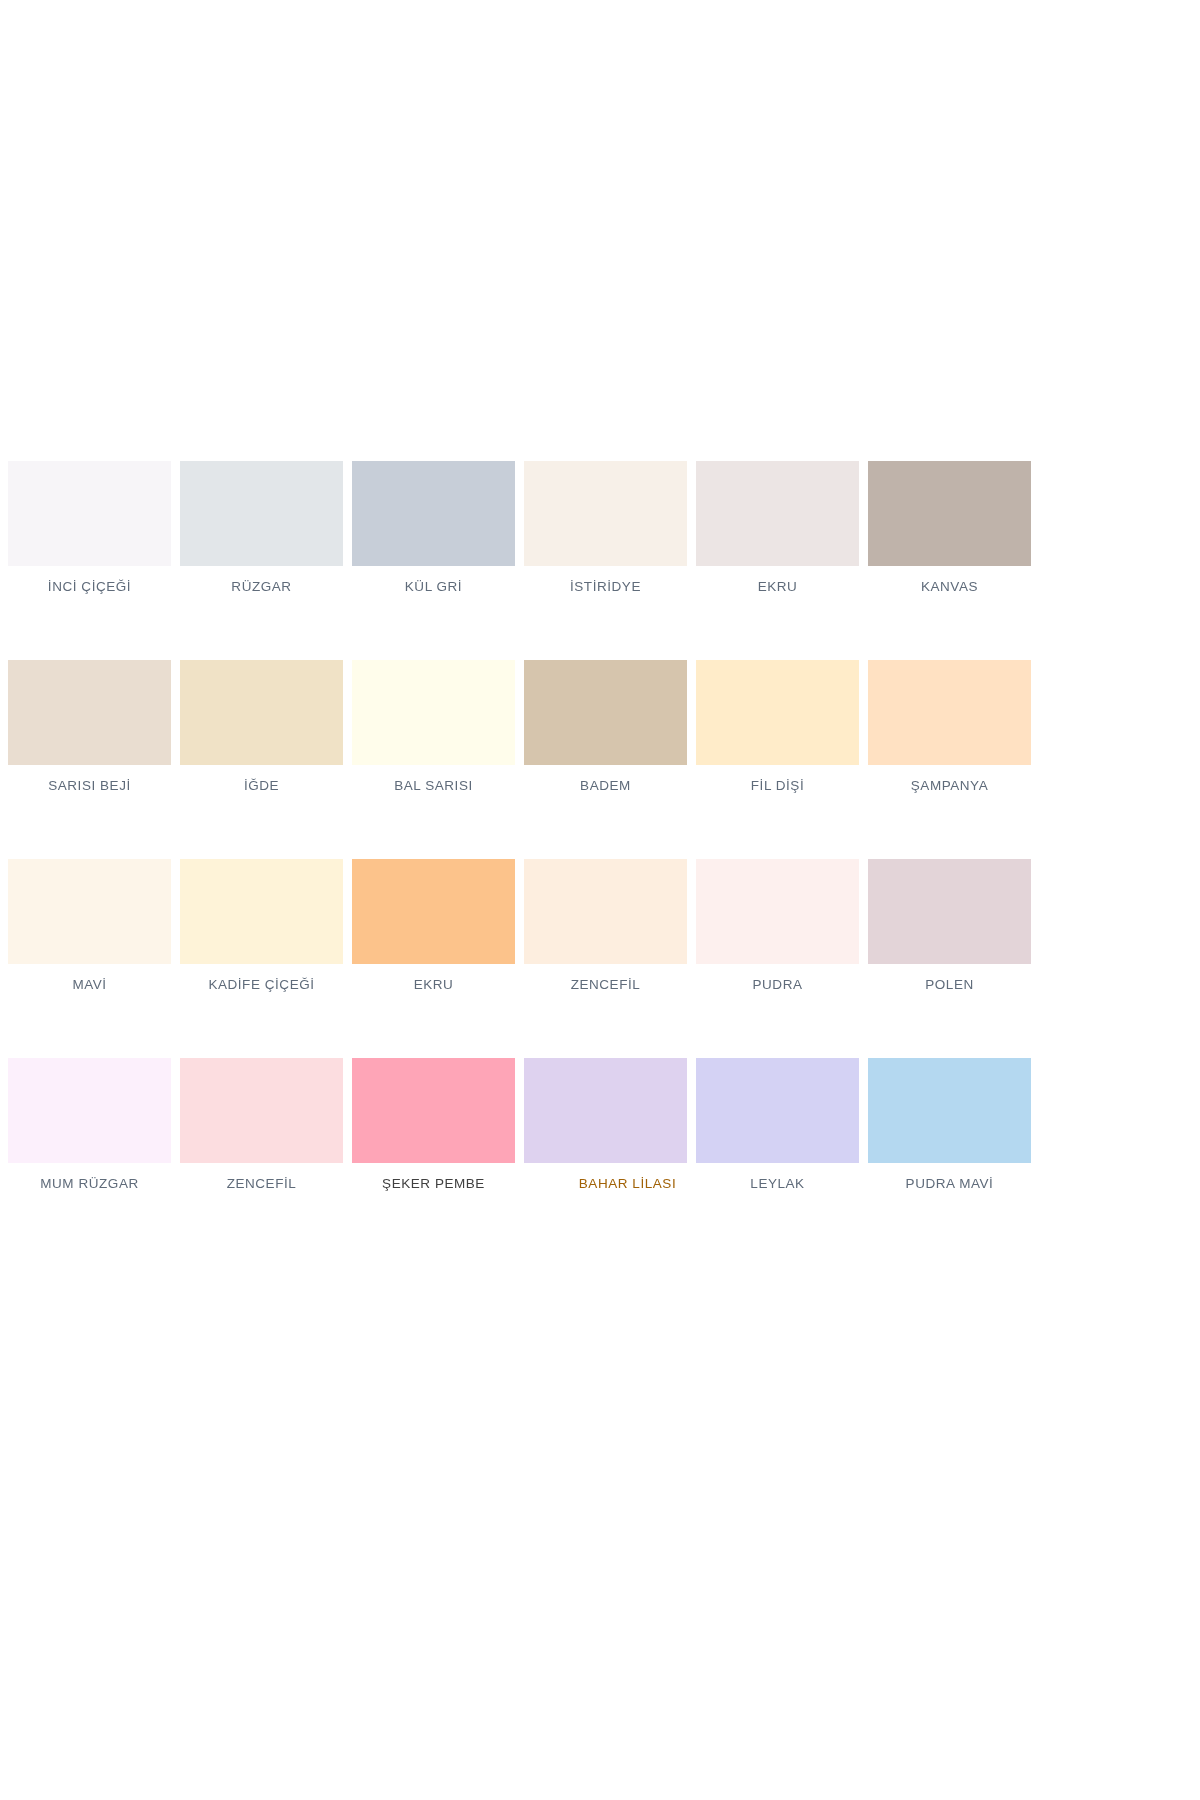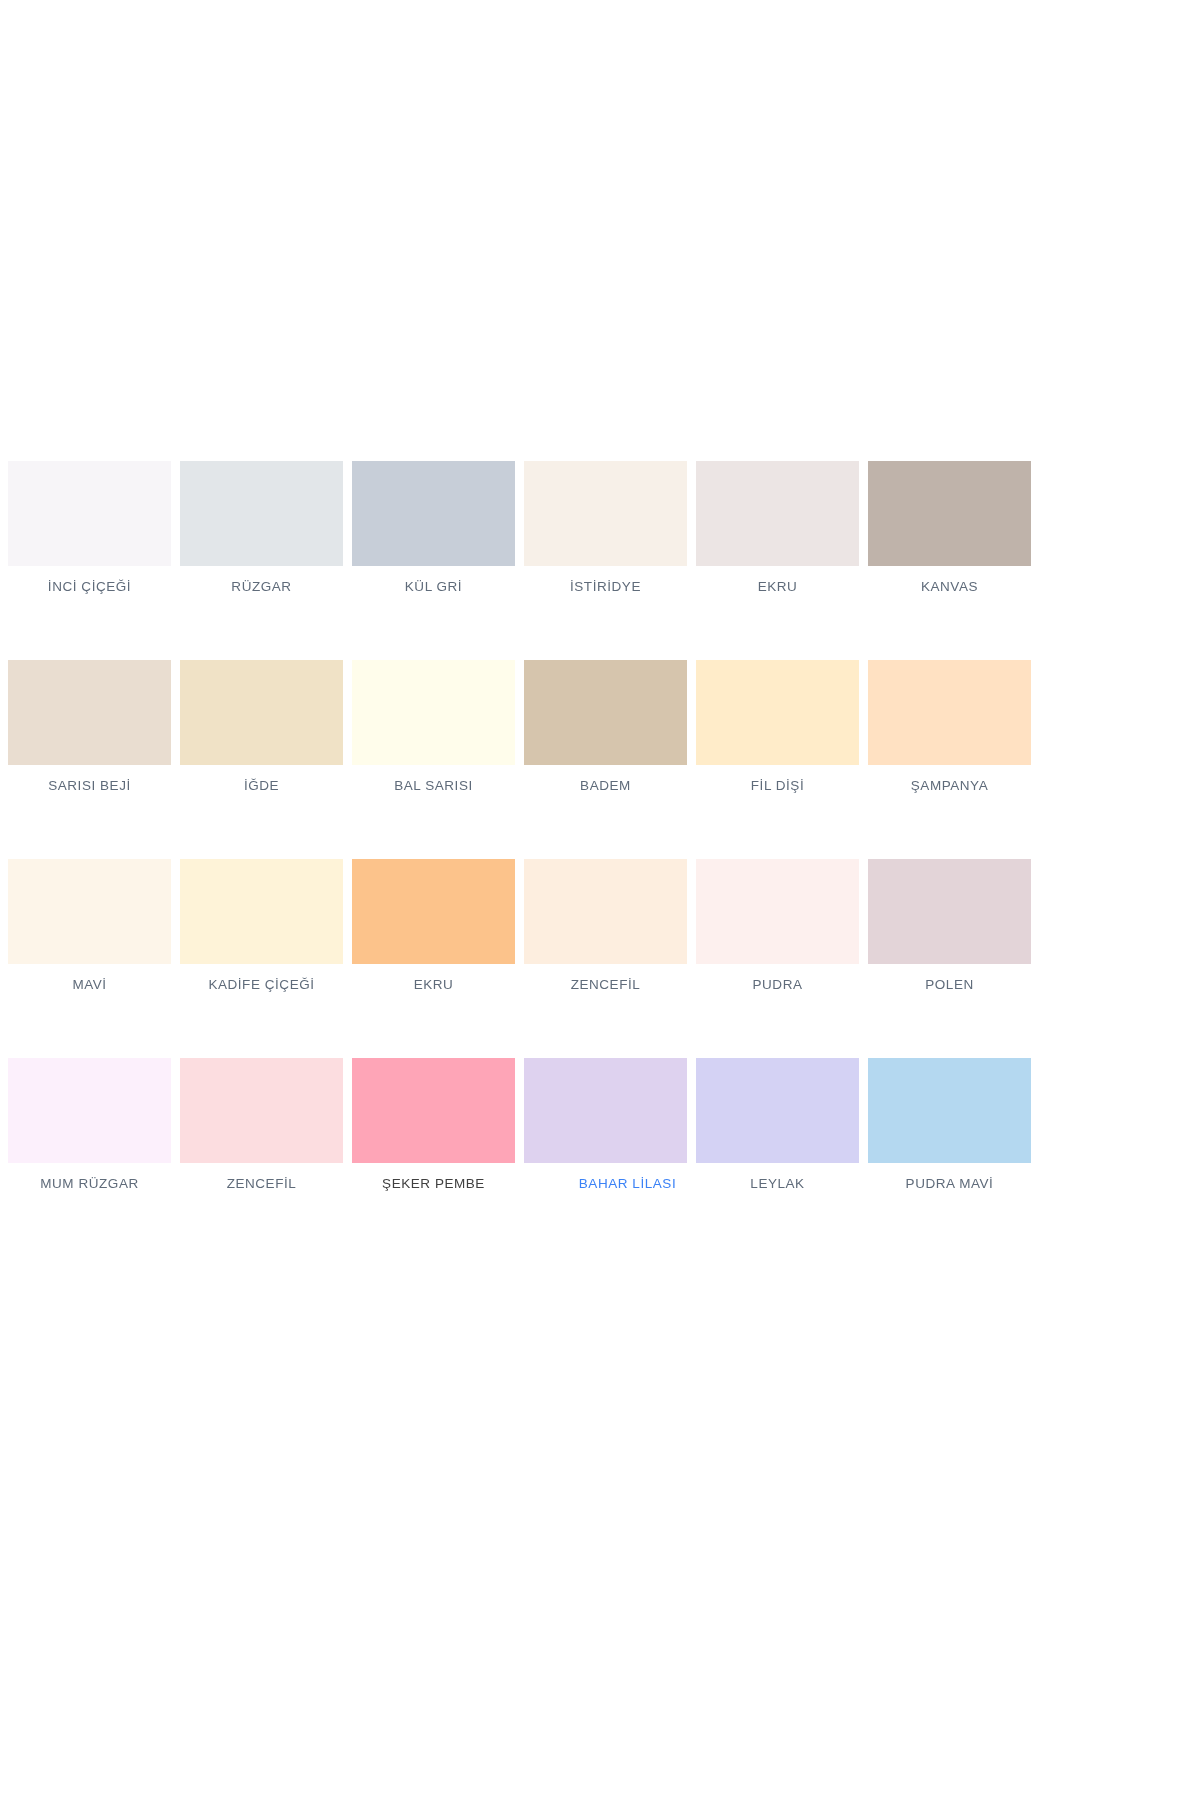--- a/index.html
+++ b/index.html
@@ -153,21 +153,21 @@
       <div class="swatch-cell">
         <div class="swatch-chip" style="background-color: rgb(252, 221, 224);"></div>
         <div class="swatch-label" style="color: rgb(95, 107, 122);">ZENCEFİL</div>
       </div>
       <div class="swatch-cell">
         <div class="swatch-chip" style="background-color: rgb(254, 165, 183);"></div>
         <div class="swatch-label" style="color: #404040;">ŞEKER PEMBE</div>
       </div>
       <div class="swatch-cell">
         <div class="swatch-chip" style="background-color: rgb(222, 210, 239);"></div>
-        <div class="swatch-label" style="color: #3b82f6; padding-left: 44px;">BAHAR LİLASI</div>
+        <div class="swatch-label" style="color: #a16207; padding-left: 44px;">BAHAR LİLASI</div>
       </div>
       <div class="swatch-cell">
         <div class="swatch-chip" style="background-color: rgb(212, 210, 244);"></div>
         <div class="swatch-label" style="color: rgb(95, 107, 122);">LEYLAK</div>
       </div>
       <div class="swatch-cell">
         <div class="swatch-chip" style="background-color: rgb(180, 216, 240);"></div>
         <div class="swatch-label" style="color: rgb(95, 107, 122);">PUDRA MAVİ</div>
       </div>
     </div>

